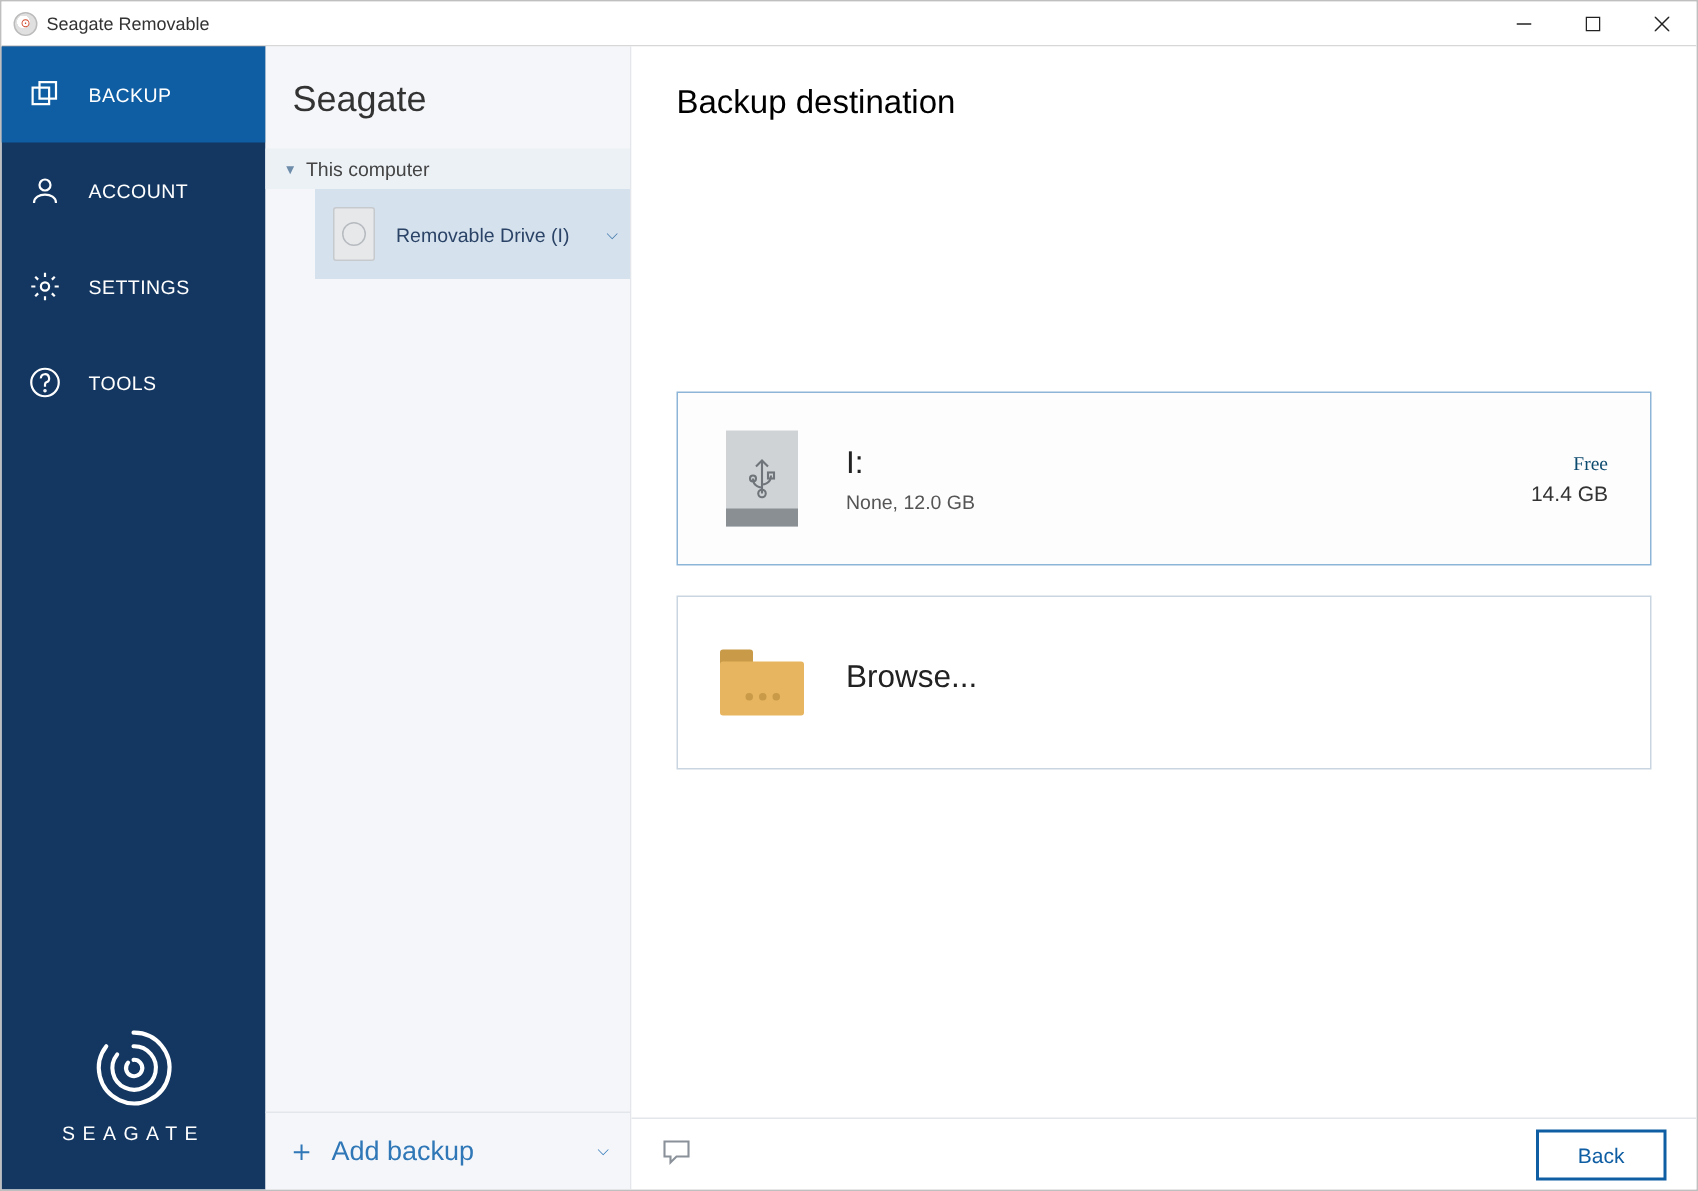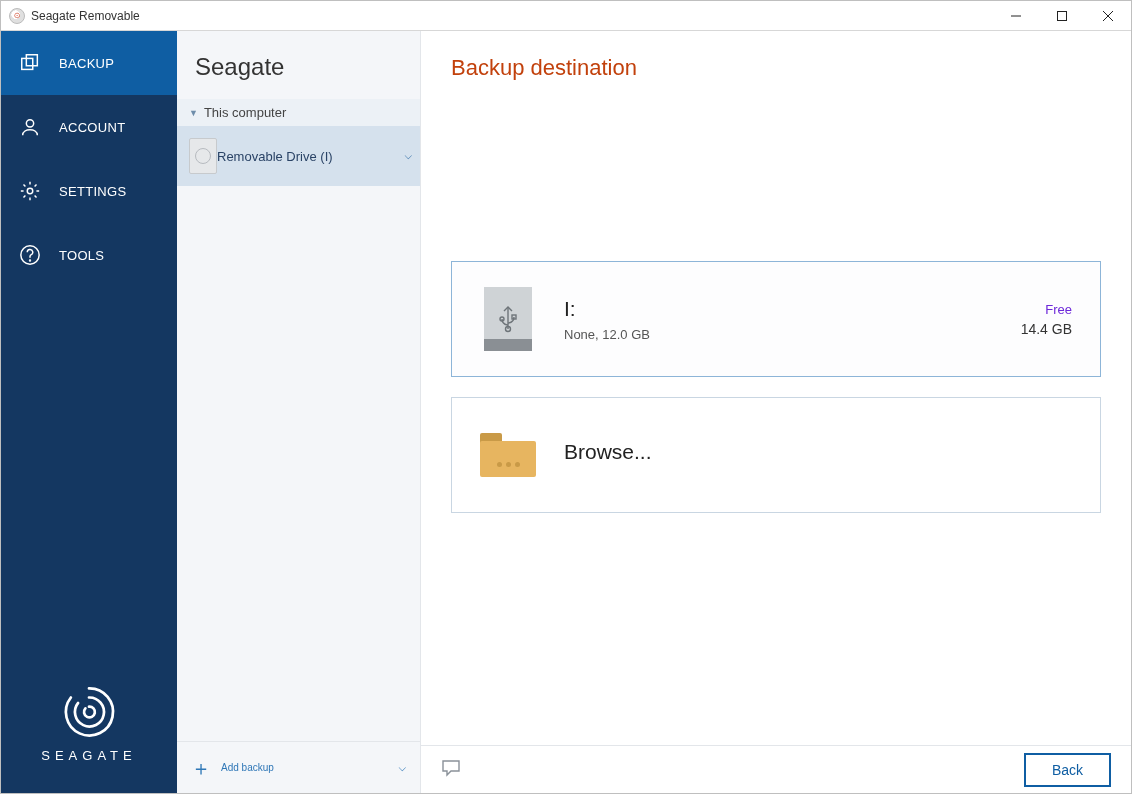--- a/index.html
+++ b/index.html
@@ -99,22 +99,24 @@
     color: #444;
     gap: 6px;
     background: #ecf1f6;
   }
   .mid-group-label .chev { color: #6e8daa; font-size: 9px; }
   .mid-item {
     display: flex;
     align-items: center;
     height: 60px;
     padding: 0 8px 0 12px;
+    gap: 14px;
     background: #d5e1ed;
     cursor: pointer;
+    margin-left: 33px;
   }
   .mid-item .disk-thumb {
     width: 28px; height: 36px; background: #e6e8ea;
     border: 1px solid #c7cacd; border-radius: 2px;
     display: flex; align-items: center; justify-content: center;
   }
   .mid-item .disk-thumb::before {
     content: ""; width: 14px; height: 14px; border: 1px solid #b7bbc0; border-radius: 50%;
   }
   .mid-item .label { flex: 1 1 auto; color: #2a4366; font-size: 13px; }
@@ -124,35 +126,35 @@
     height: 52px;
     border-top: 1px solid #e3e6ea;
     display: flex;
     align-items: center;
     padding: 0 14px;
     gap: 10px;
     color: #2f77b7;
     cursor: pointer;
   }
   .mid-footer .plus { font-size: 20px; font-weight: 300; line-height: 1; }
-  .mid-footer .label { flex: 1 1 auto; font-size: 10px; }
+  .mid-footer .label { flex: 1 1 auto; font-size: 18px; }
   .mid-footer .chev-down { color: #2f77b7; font-size: 10px; }
 
   
   .main {
     flex: 1 1 auto;
     display: flex;
     flex-direction: column;
     background: #fff;
   }
   .main-header {
     padding: 24px 12px 0 30px;
     font-size: 22px;
     font-weight: 400;
-    color: #c2410c;
+    color: #000000;
   }
   .main-body {
     flex: 1 1 auto;
     padding: 0 30px;
   }
   .dest-cards { margin-top: 180px; }
   .card {
     border: 1px solid #c9d6e2;
     padding: 24px 28px;
     display: flex;
@@ -163,21 +165,21 @@
   }
   .card.selected {
     border-color: #8db5d8;
     background: #fdfdfe;
   }
   .card .card-icon { width: 56px; height: 66px; display: flex; align-items: center; justify-content: center; flex-shrink: 0; }
   .card .card-text { flex: 1 1 auto; }
   .card .card-title { font-size: 21px; color: #222; margin-bottom: 6px; }
   .card .card-sub { font-size: 13px; color: #555; }
   .card .card-right { text-align: right; }
-  .card .free-label { font-size: 13px; color: #6d28d9; margin-bottom: 4px; }
+  .card .free-label { font-size: 13px; color: #0c4a6e; margin-bottom: 4px; font-family: Liberation Serif, serif; }
   .card .free-value { font-size: 14px; color: #333; }
 
   
   .usb-drive {
     width: 48px; height: 64px; background: #cfd3d6;
     position: relative; display: flex; align-items: center; justify-content: center;
   }
   .usb-drive::after {
     content: ""; position: absolute; bottom: 0; left: 0; right: 0; height: 12px;
     background: #8a8f94;

